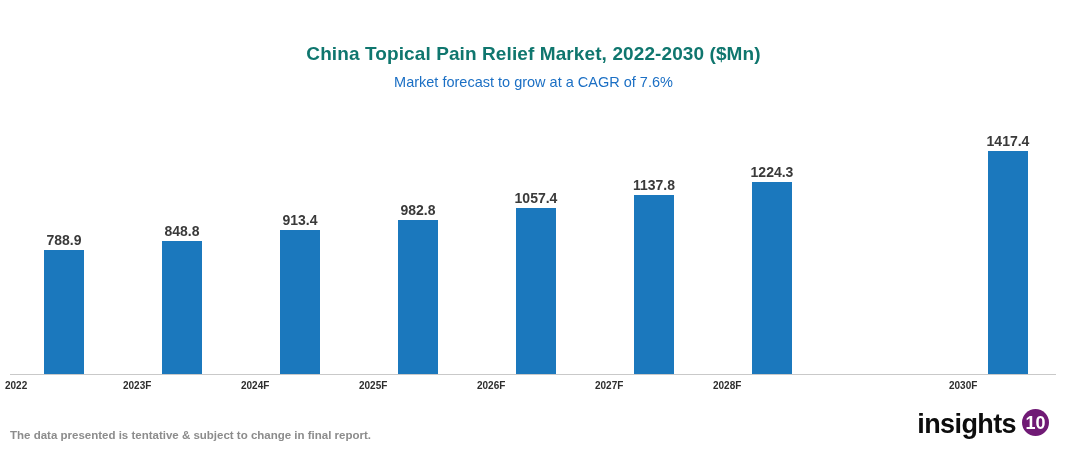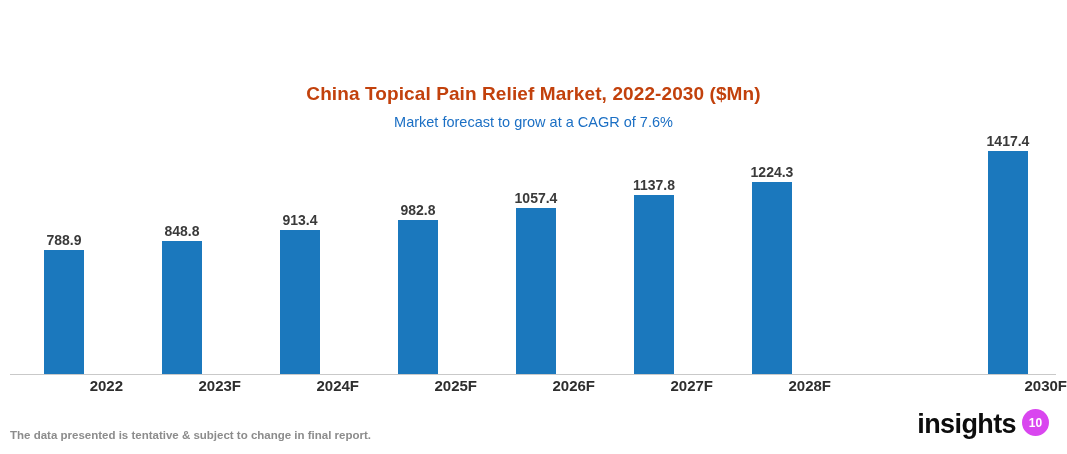--- a/index.html
+++ b/index.html
@@ -26,25 +26,24 @@
   .title-block {
     position: absolute;
     top: 42px;
     left: 0;
     width: 1067px;
     text-align: center;
   }
   .chart-title {
     font-size: 19px;
     font-weight: bold;
-    color: #c2410c;
+    color: #0f766e;
     letter-spacing: 0.1px;
     line-height: 24px;
     white-space: nowrap;
-    margin-top: 40px;
   }
   .chart-subtitle {
     margin-top: 6px;
     font-size: 14.5px;
     font-weight: normal;
     color: #1b6fc4;
     line-height: 20px;
     white-space: nowrap;
   }
 
@@ -93,22 +92,22 @@
     font-weight: bold;
     color: #3a3a3a;
     line-height: 14px;
     white-space: nowrap;
   }
   .bar-tick {
     position: absolute;
     left: 0;
     top: 379px;
     width: 118px;
-    text-align: right;
-    font-size: 15px;
+    text-align: left;
+    font-size: 10px;
     font-weight: bold;
     color: #2e2e2e;
     line-height: 14px;
     white-space: nowrap;
   }
 
   
   .footnote {
     position: absolute;
     left: 10px;
@@ -132,23 +131,23 @@
     font-size: 27px;
     font-weight: bold;
     color: #0d0d0d;
     letter-spacing: -0.6px;
     line-height: 30px;
   }
   .logo-badge {
     width: 27px;
     height: 27px;
     border-radius: 50%;
-    background: #d946ef;
+    background: #701a75;
     color: #ffffff;
-    font-size: 12px;
+    font-size: 18px;
     font-weight: bold;
     display: flex;
     align-items: center;
     justify-content: center;
     line-height: 1;
   }
 </style>
 </head>
 <body>
 

